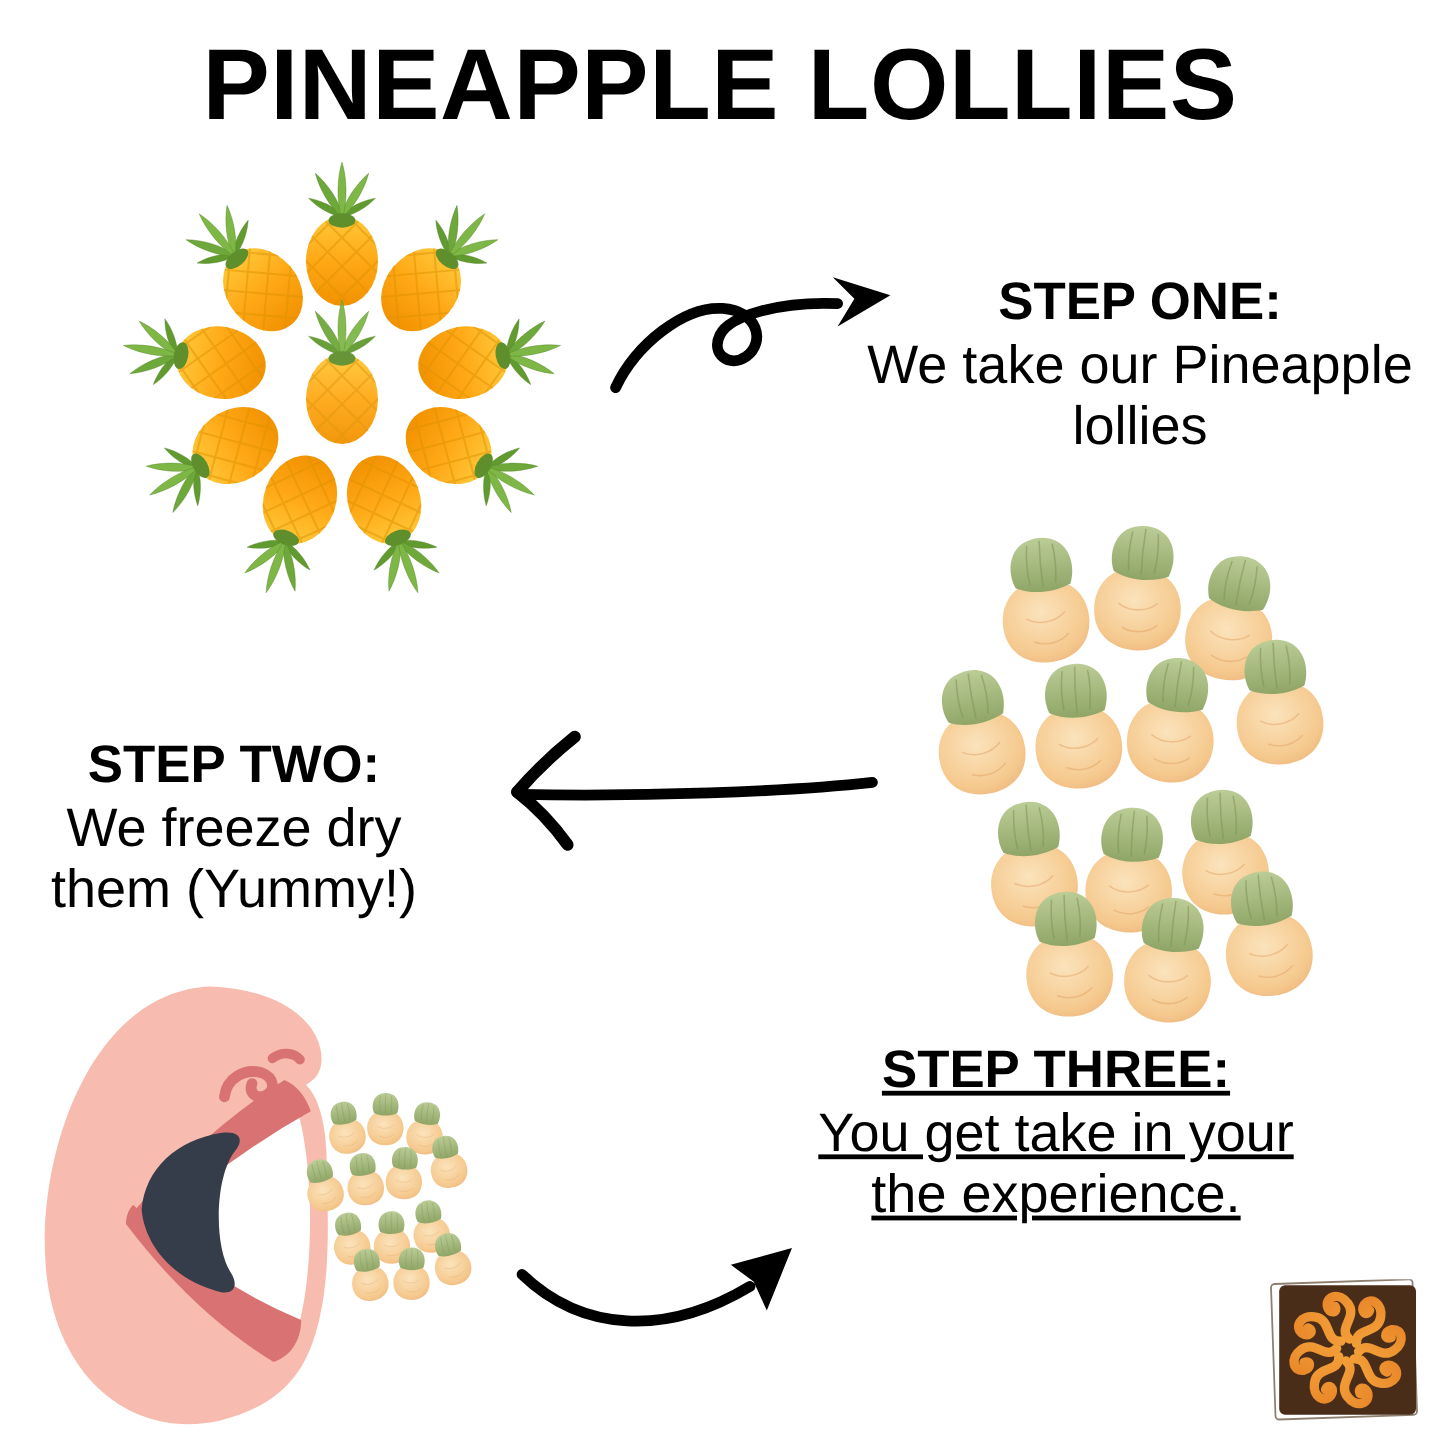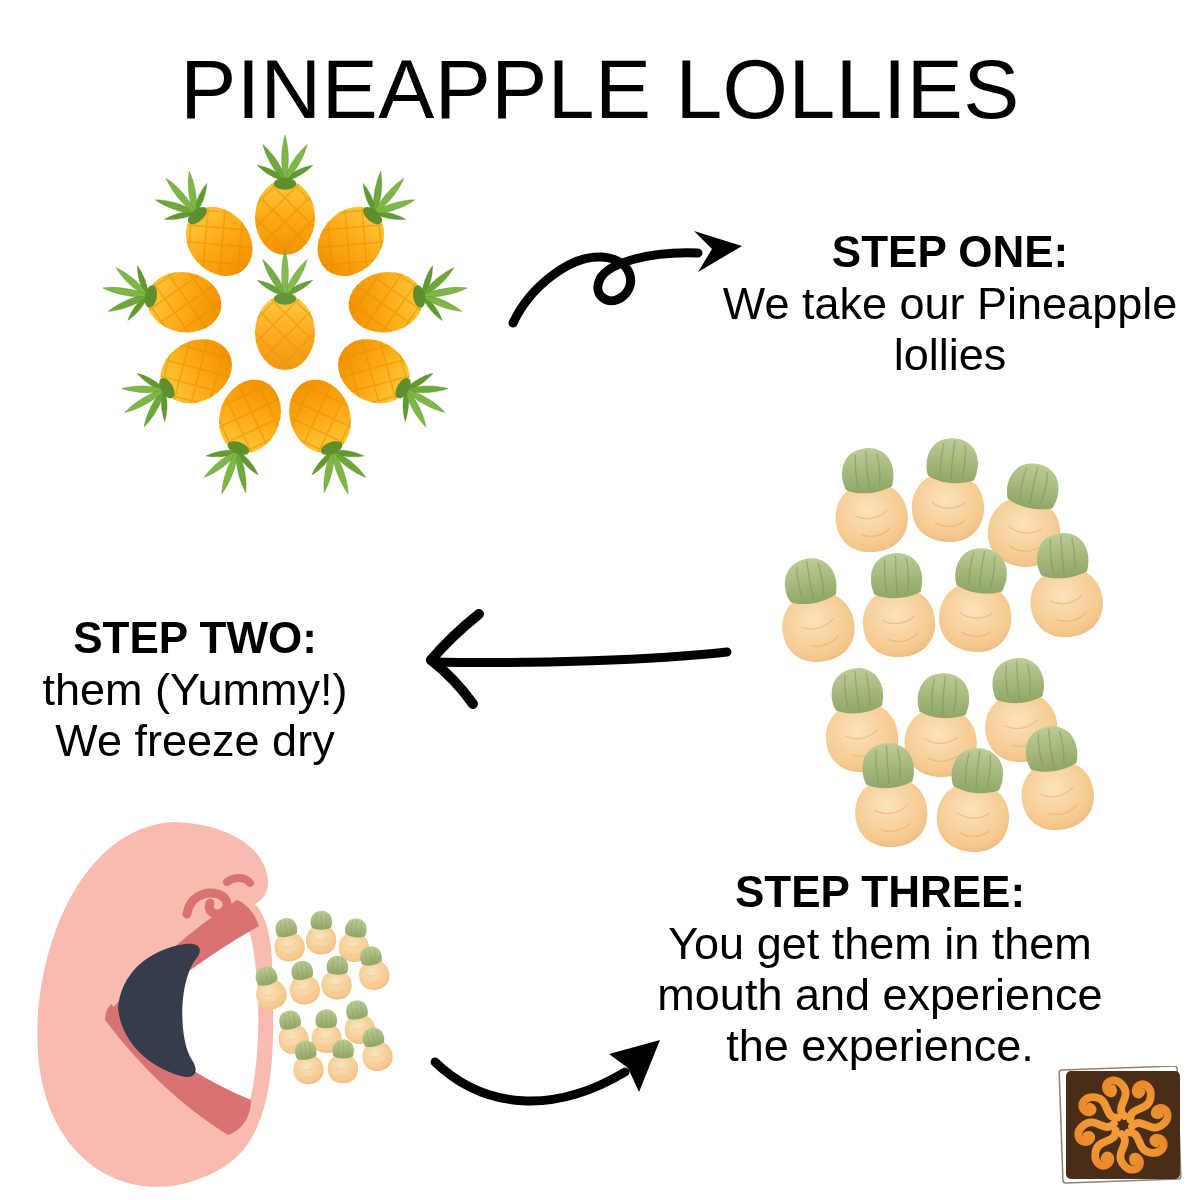--- a/index.html
+++ b/index.html
@@ -3,21 +3,21 @@
 <meta charset="utf-8">
 <style>
   html,body{margin:0;padding:0;background:#ffffff;}
   .canvas{
     position:relative;width:1200px;height:1200px;background:#ffffff;overflow:hidden;
     font-family:"Liberation Sans","DejaVu Sans",sans-serif;color:#000;
   }
   .abs{position:absolute;}
   .title{
     position:absolute;top:22px;left:0;width:1200px;text-align:center;
-    font-size:84px;font-weight:normal;letter-spacing:.5px;white-space:nowrap;margin-top:19px;
+    font-size:84px;font-weight:bold;letter-spacing:.5px;white-space:nowrap;
   }
   .step{position:absolute;text-align:center;}
   .step .heading{font-size:44px;font-weight:bold;line-height:52px;}
   .step .line{font-size:45px;line-height:51px;}
   svg{display:block;}
   .defs-holder{position:absolute;width:0;height:0;overflow:hidden;}
 </style>
 </head>
 <body>
 
@@ -131,22 +131,22 @@
     <div class="line">We take our Pineapple</div>
     <div class="line">lollies</div>
   </div>
 
   <svg class="abs" style="left:720px;top:418px;" width="410" height="435" viewBox="0 0 410 435">
     <use href="#cluster"></use>
   </svg>
 
   <div class="step" style="left:15px;top:612px;width:360px;">
     <div class="heading">STEP TWO:</div>
+    <div class="line">We freeze dry</div>
     <div class="line">them (Yummy!)</div>
-    <div class="line">We freeze dry</div>
   </div>
 
   <svg class="abs" style="left:415px;top:600px;" width="320" height="115" viewBox="0 0 320 115">
     <path d="M 312 52 C 240 60,120 64,18 62" fill="none" stroke="#000" stroke-width="9" stroke-linecap="round"></path>
     <path d="M 64 14 C 44 30,28 46,16 60" fill="none" stroke="#000" stroke-width="10" stroke-linecap="round"></path>
     <path d="M 16 60 C 34 74,48 90,58 104" fill="none" stroke="#000" stroke-width="10" stroke-linecap="round"></path>
   </svg>
 
   <svg class="abs" style="left:15px;top:812px;" width="300" height="390" viewBox="0 0 300 390">
     <path d="M 160 10 C 212 12,246 34,252 62 C 255 76,251 86,240 92 C 250 102,256 122,257 148
@@ -163,24 +163,23 @@
 
   <svg class="abs" style="left:230px;top:903px;" width="180" height="185" viewBox="0 0 180 185">
     <use href="#cluster" transform="scale(0.42) rotate(-5 205 215)"></use>
   </svg>
 
   <svg class="abs" style="left:425px;top:1032px;" width="265" height="110" viewBox="0 0 265 110">
     <path d="M 10 30 C 60 78,130 82,200 40" fill="none" stroke="#000" stroke-width="9" stroke-linecap="round"></path>
     <path d="M 184 22 L 235 8 L 214 60 L 203 36 Z" fill="#000"></path>
   </svg>
 
-  <div class="step" style="left:620px;top:866px;width:520px;">
+  <div class="step" style="left:620px;top:866px;width:520px;text-decoration:underline;">
     <div class="heading">STEP THREE:</div>
-    <div class="line">You get them in them</div>
-    <div class="line">mouth and experience</div>
+    <div class="line">You get take in your</div>
     <div class="line">the experience.</div>
   </div>
 
   <svg class="abs" style="left:1056px;top:1066px;" width="140" height="130" viewBox="0 0 140 130">
     <rect x="5" y="2" width="118" height="113" rx="3" fill="none" stroke="#8E8071" stroke-width="1.5" transform="rotate(-2 64 58)"></rect>
     <rect x="10" y="5" width="114" height="108" rx="5" fill="#4A2D18"></rect>
     <g transform="translate(67 59) scale(1.3)">
       <use href="#swirl" transform="rotate(0)"></use>
       <use href="#swirl" transform="rotate(45)"></use>
       <use href="#swirl" transform="rotate(90)"></use>

